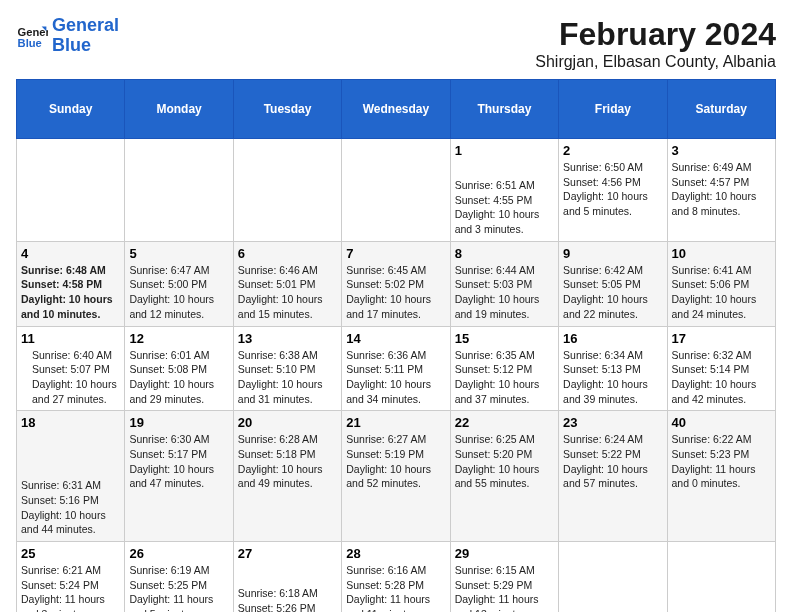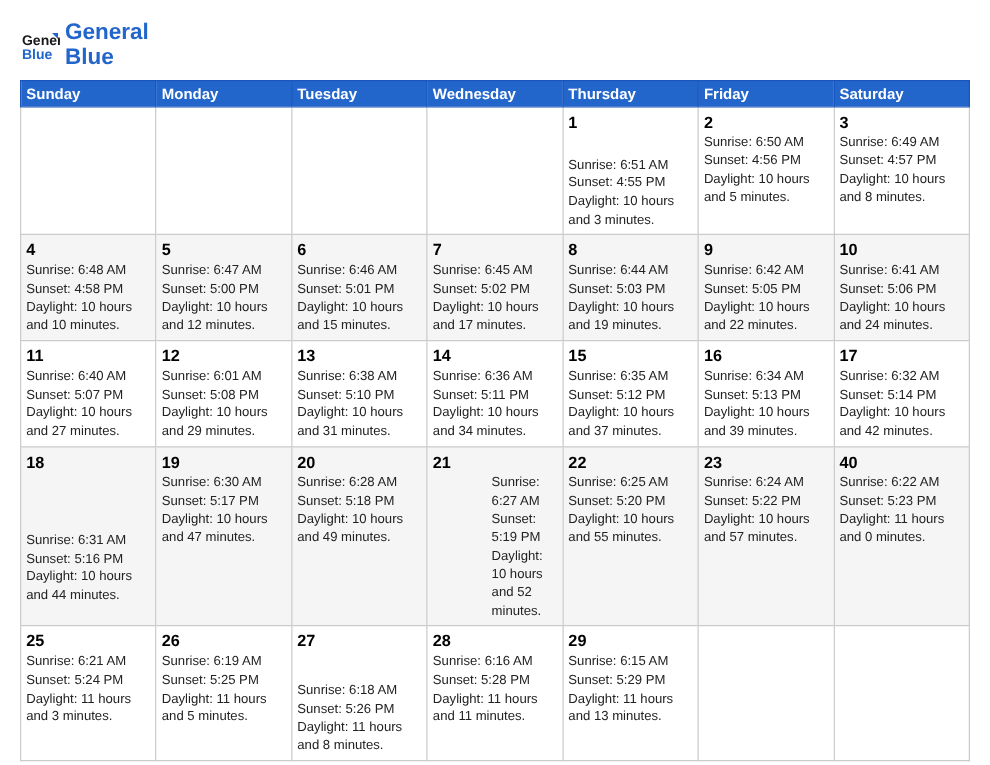--- a/index.html
+++ b/index.html
@@ -48,22 +48,22 @@
       color: #1a1a1a;
     }
     table {
       width: 100%;
       border-collapse: collapse;
       font-size: 11px;
     }
     thead tr th {
       background: #2266cc;
       color: #fff;
-      padding: 3px 4px;
-      text-align: left;
+      padding: 22px 4px;
+      text-align: center;
       font-weight: bold;
       font-size: 12px;
       border: 1px solid #1a55bb;
     }
     tbody tr td {
       border: 1px solid #ccc;
       vertical-align: top;
       padding: 4px;
       width: calc(100% / 7);
       height: 80px;
@@ -98,20 +98,24 @@
       <text x="2" y="20" font-size="14" font-weight="bold" fill="#1a1a1a">General</text>
       <text x="2" y="34" font-size="14" font-weight="bold" fill="#2266cc">Blue</text>
       <polygon points="32,8 38,14 38,8" fill="#2266cc"></polygon>
     </svg>
     <div>
       <div class="logo-text">
         <span>General</span><br><span style="color:#2266cc">Blue</span>
       </div>
     </div>
   </div>
+  <div class="title-block">
+    <h1>February 2024</h1>
+    <h2>Shirgjan, Elbasan County, Albania</h2>
+  </div>
 </div>
 
 <table>
   <thead>
     <tr id="header-row">
         <th>Sunday</th>
         <th>Monday</th>
         <th>Tuesday</th>
         <th>Wednesday</th>
         <th>Thursday</th>
@@ -140,21 +144,21 @@
         <td>
           <span class="day-num">3</span>
           <div class="day-info" style="white-space: pre-line;">Sunrise: 6:49 AM
 Sunset: 4:57 PM
 Daylight: 10 hours and 8 minutes.</div>
         </td>
       </tr>
       <tr>
         <td>
           <span class="day-num">4</span>
-          <div class="day-info" style="white-space: pre-line;">Sunrise: 6:48 AM
+          <div class="day-info" style="white-space: pre-line; font-weight: bold;">Sunrise: 6:48 AM
 Sunset: 4:58 PM
 Daylight: 10 hours and 10 minutes.</div>
         </td>
         <td>
           <span class="day-num">5</span>
           <div class="day-info" style="white-space: pre-line;">Sunrise: 6:47 AM
 Sunset: 5:00 PM
 Daylight: 10 hours and 12 minutes.</div>
         </td>
         <td>
@@ -184,21 +188,21 @@
         <td>
           <span class="day-num">10</span>
           <div class="day-info" style="white-space: pre-line;">Sunrise: 6:41 AM
 Sunset: 5:06 PM
 Daylight: 10 hours and 24 minutes.</div>
         </td>
       </tr>
       <tr>
         <td>
           <span class="day-num">11</span>
-          <div class="day-info" style="white-space: pre-line;">Sunrise: 6:40 AM
+          <div class="day-info" style="white-space: pre-line; margin-left: 11px;">Sunrise: 6:40 AM
 Sunset: 5:07 PM
 Daylight: 10 hours and 27 minutes.</div>
         </td>
         <td>
           <span class="day-num">12</span>
           <div class="day-info" style="white-space: pre-line;">Sunrise: 6:01 AM
 Sunset: 5:08 PM
 Daylight: 10 hours and 29 minutes.</div>
         </td>
         <td>
@@ -246,21 +250,21 @@
 Daylight: 10 hours and 47 minutes.</div>
         </td>
         <td>
           <span class="day-num">20</span>
           <div class="day-info" style="white-space: pre-line;">Sunrise: 6:28 AM
 Sunset: 5:18 PM
 Daylight: 10 hours and 49 minutes.</div>
         </td>
         <td>
           <span class="day-num">21</span>
-          <div class="day-info" style="white-space: pre-line; margin-left: 47px;">Sunrise: 6:27 AM
+          <div class="day-info" style="white-space: pre-line;">Sunrise: 6:27 AM
 Sunset: 5:19 PM
 Daylight: 10 hours and 52 minutes.</div>
         </td>
         <td>
           <span class="day-num">22</span>
           <div class="day-info" style="white-space: pre-line;">Sunrise: 6:25 AM
 Sunset: 5:20 PM
 Daylight: 10 hours and 55 minutes.</div>
         </td>
         <td>

